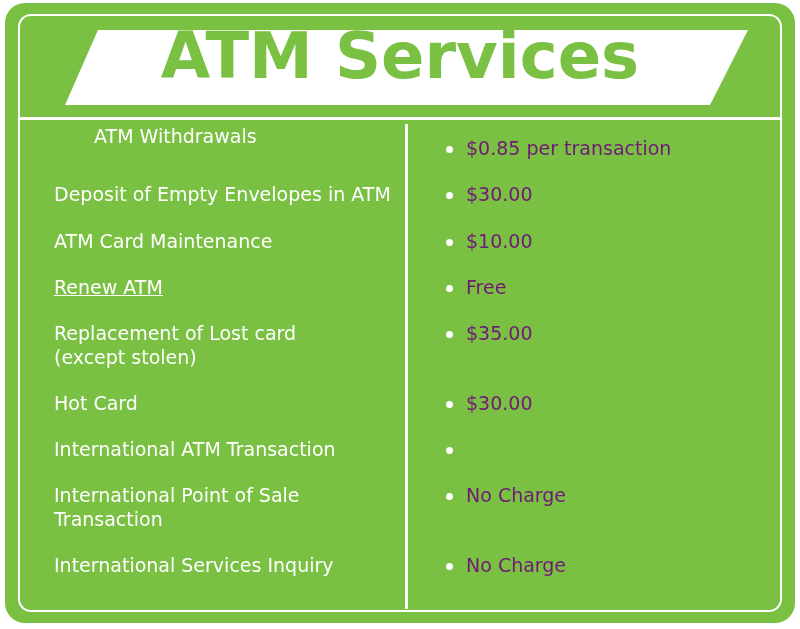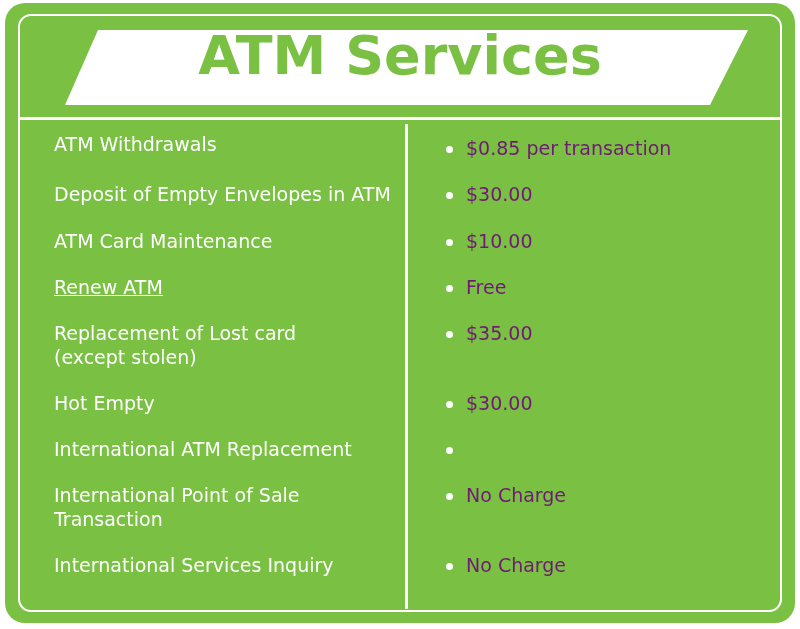--- a/index.html
+++ b/index.html
@@ -54,21 +54,21 @@
     top: 0;
     width: 790px;
     height: 116px;
   }
   .header-title {
     position: absolute;
     left: 0;
     top: 24px;
     width: 790px;
     text-align: center;
-    font-size: 54px;
+    font-size: 64px;
     font-weight: bold;
     color: #7AC043;
     letter-spacing: 0px;
     line-height: 58px;
     white-space: nowrap;
   }
 
   
   .header-rule {
     position: absolute;
@@ -140,41 +140,41 @@
       <polygon points="93,27 743,27 705,102 60,102" fill="#ffffff"></polygon>
     </svg>
     <div class="header-title">ATM Services</div>
   </div>
 
   <div class="header-rule"></div>
 
   <div class="divider"></div>
 
   <div class="col-left">
-      <div class="row" style="position: absolute; top: 8px;">
+      <div class="row" style="position: absolute; top: 0; margin-left: 40px;">
         <div class="row-label">ATM Withdrawals</div>
       </div>
       <div class="row" style="position: absolute; top: 58px;">
         <div class="row-label">Deposit of Empty Envelopes in ATM</div>
       </div>
       <div class="row" style="position: absolute; top: 105px;">
         <div class="row-label">ATM Card Maintenance</div>
       </div>
       <div class="row" style="position: absolute; top: 151px; text-decoration: underline;">
         <div class="row-label">Renew ATM</div>
       </div>
       <div class="row" style="position: absolute; top: 197px;">
         <div class="row-label">Replacement of Lost card
 (except stolen)</div>
       </div>
       <div class="row" style="position: absolute; top: 267px;">
-        <div class="row-label">Hot Empty</div>
+        <div class="row-label">Hot Card</div>
       </div>
       <div class="row" style="position: absolute; top: 313px;">
-        <div class="row-label">International ATM Replacement</div>
+        <div class="row-label">International ATM Transaction</div>
       </div>
       <div class="row" style="position: absolute; top: 359px;">
         <div class="row-label">International Point of Sale
 Transaction</div>
       </div>
       <div class="row" style="position: absolute; top: 429px;">
         <div class="row-label">International Services Inquiry</div>
       </div>
     </div>
 

